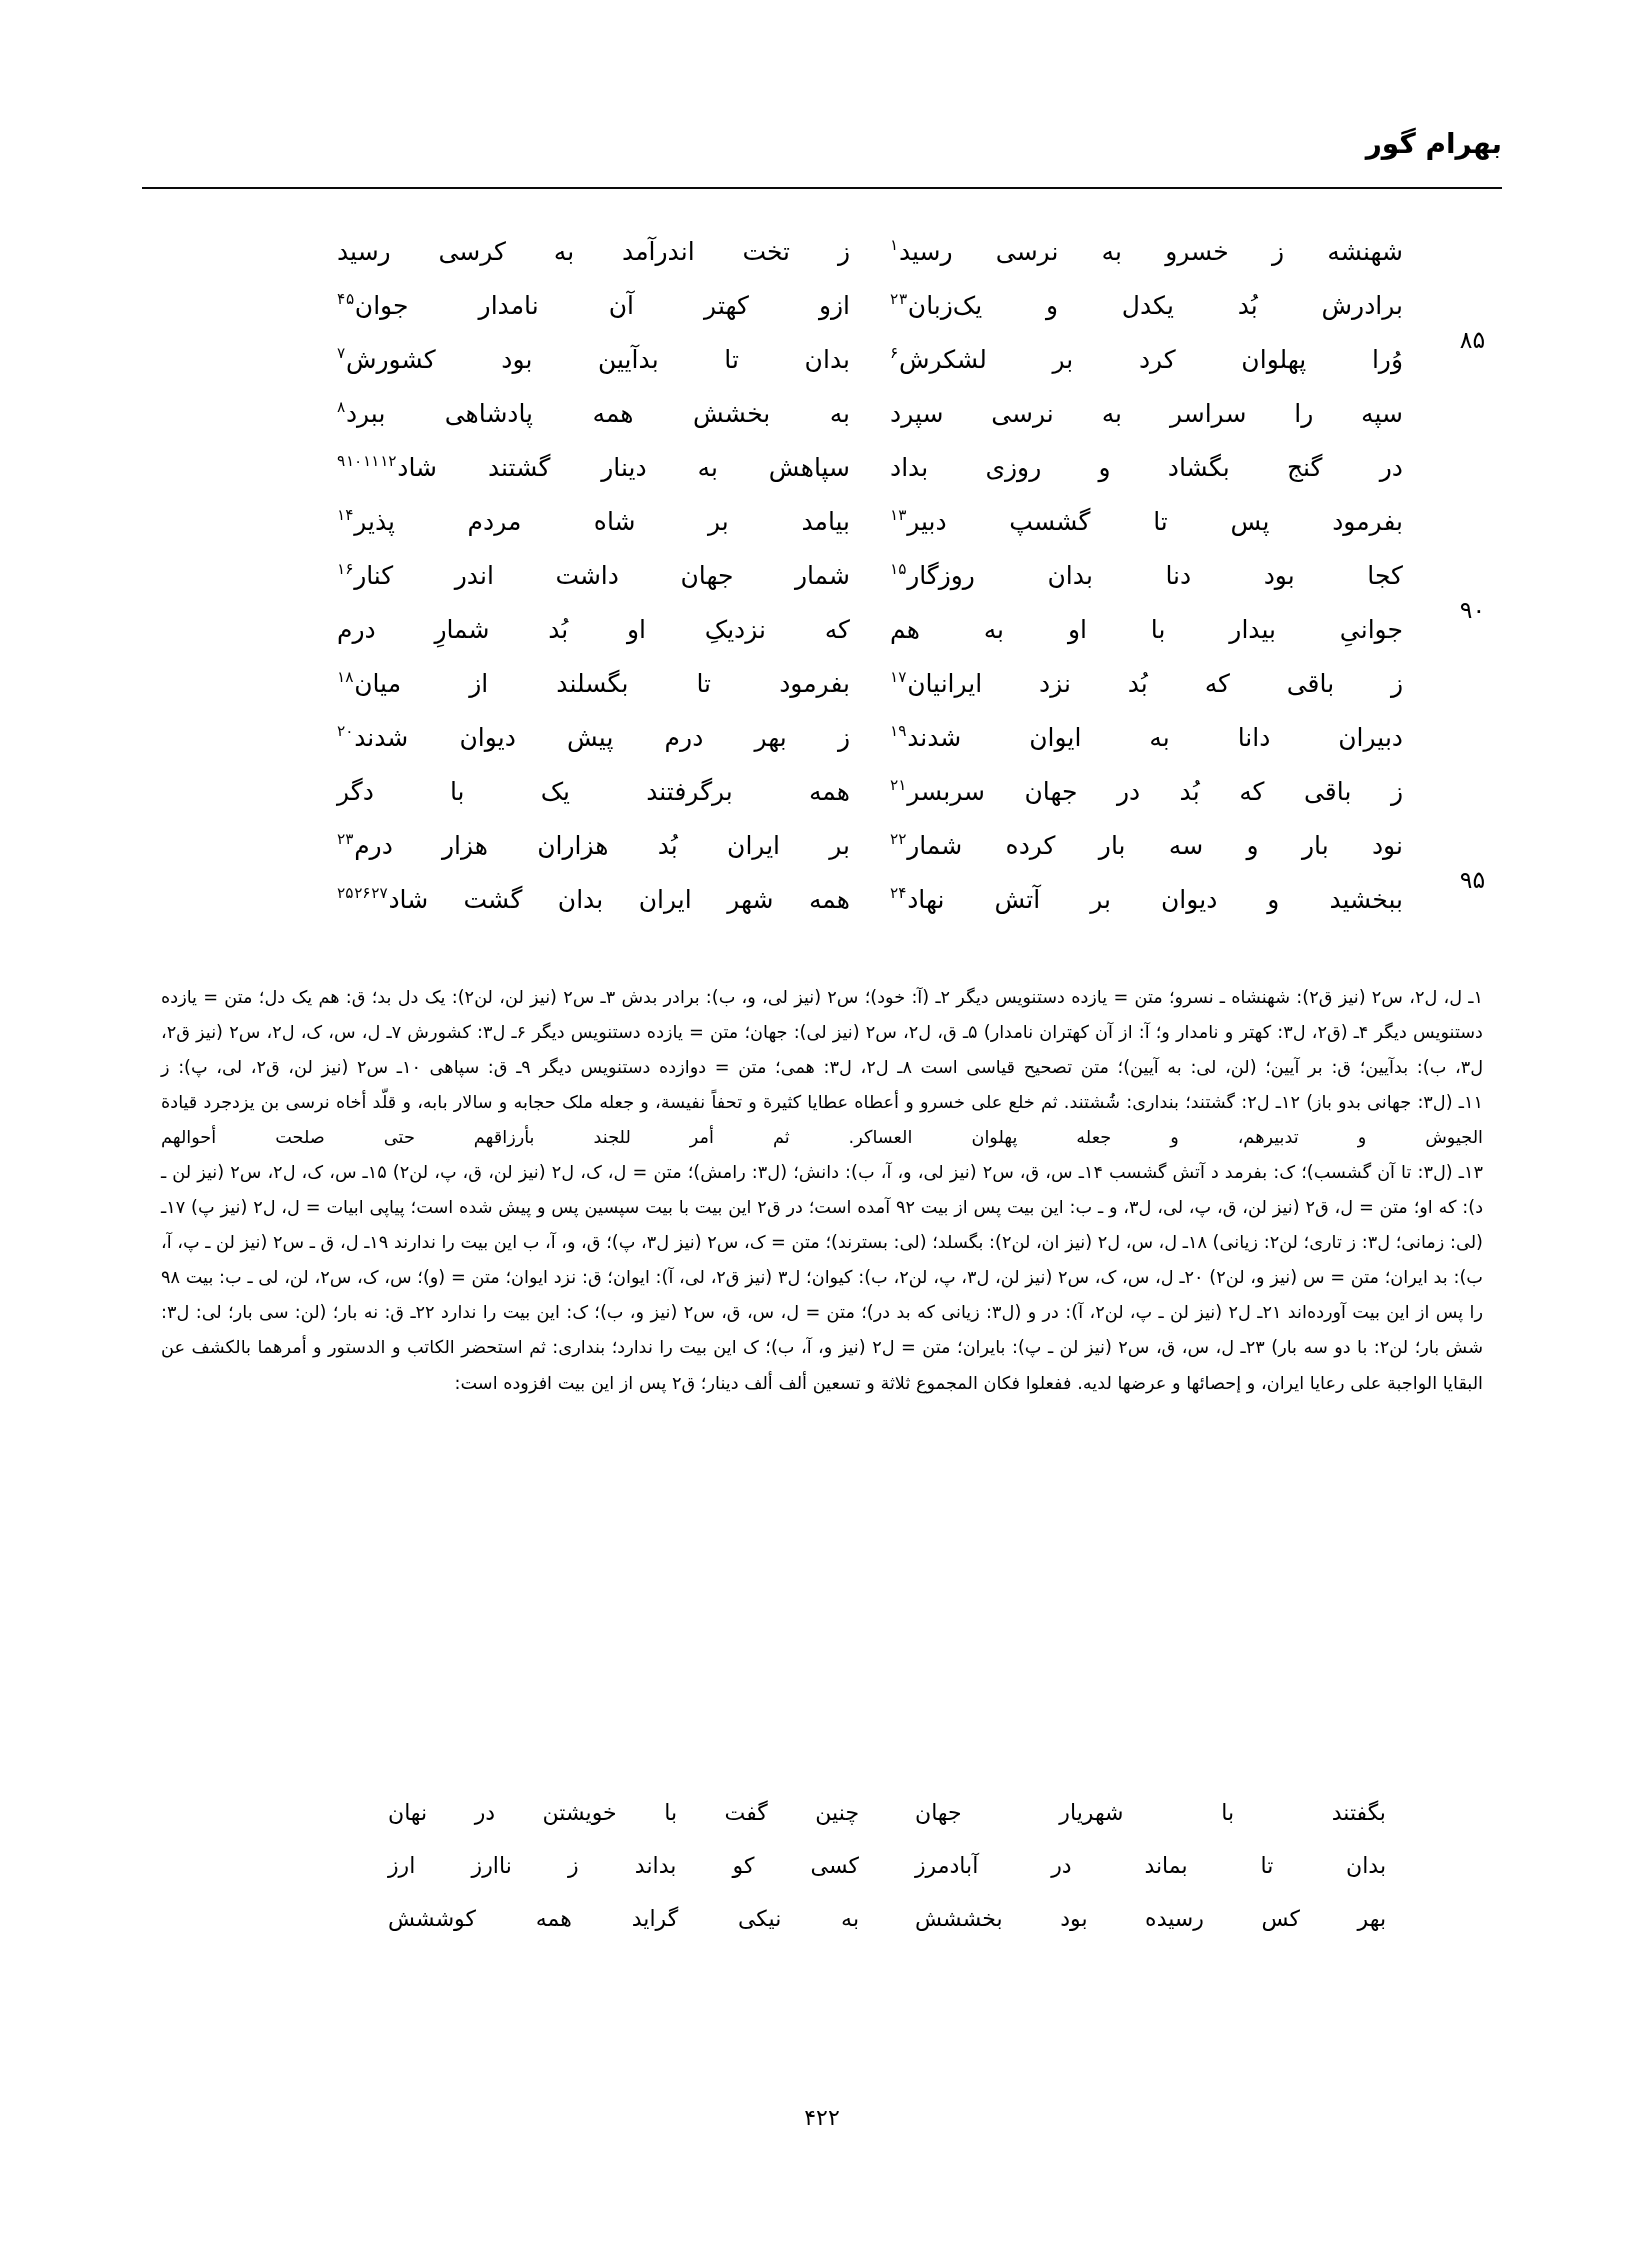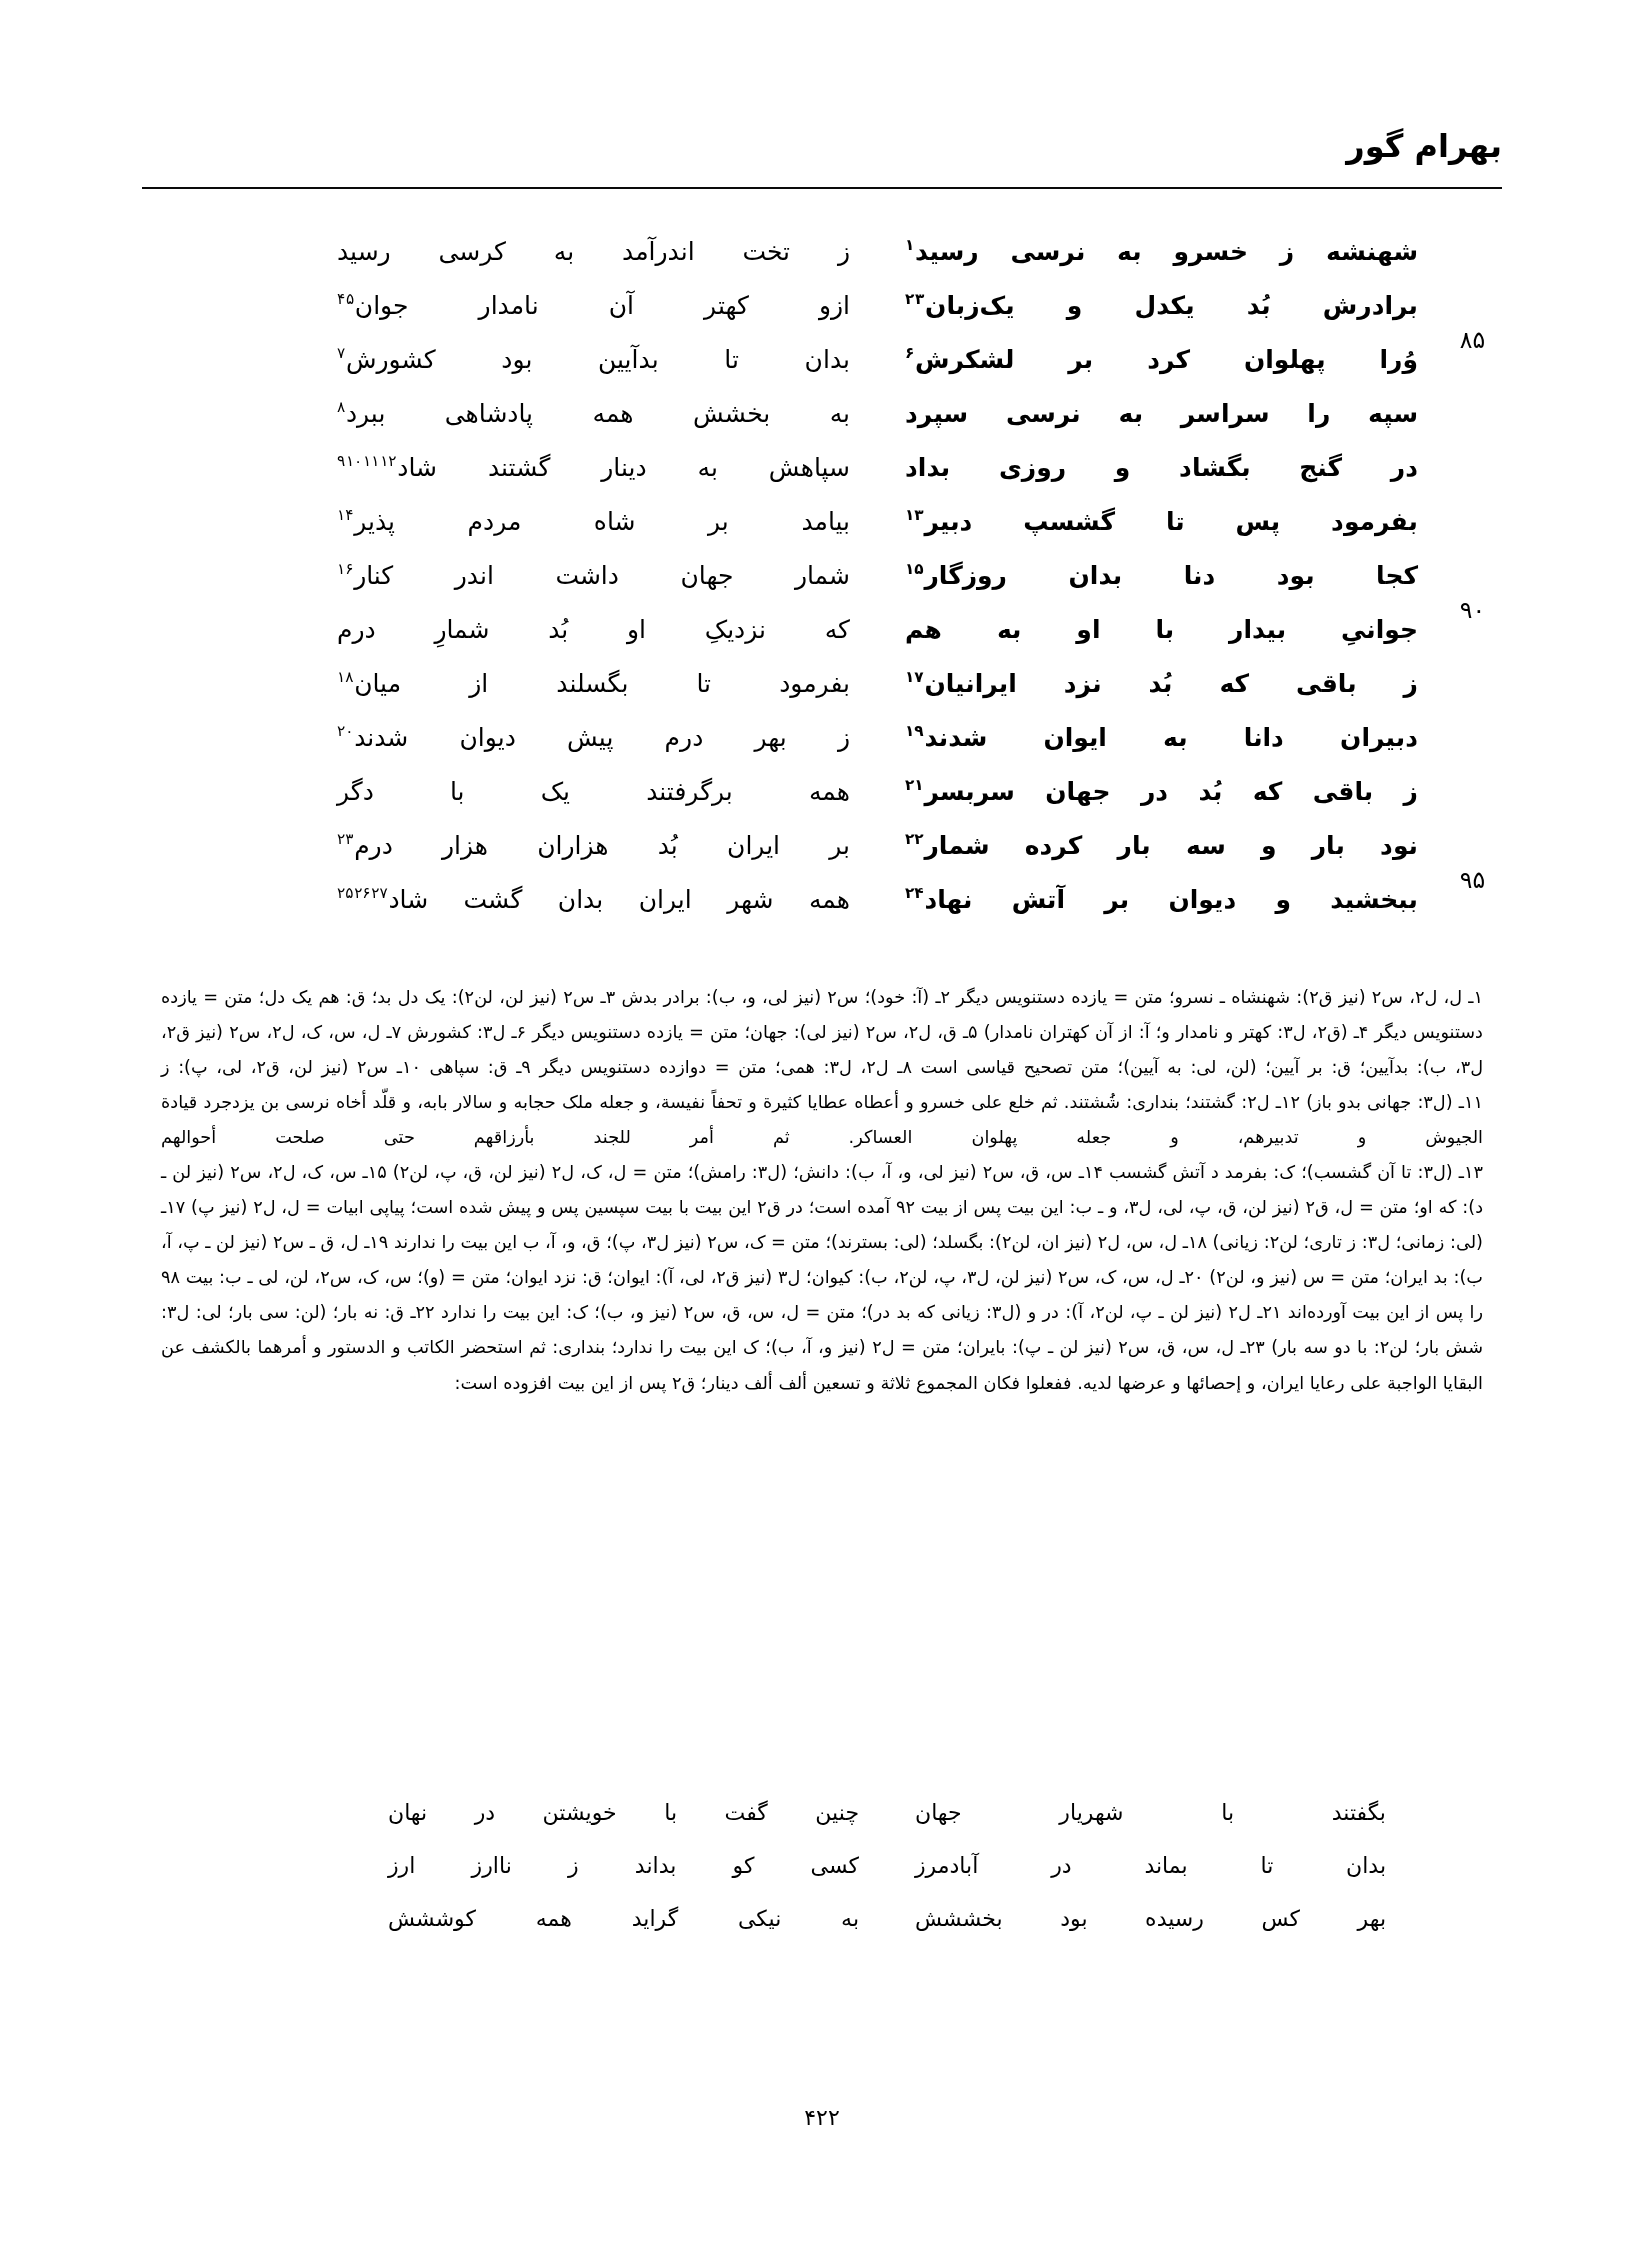--- a/index.html
+++ b/index.html
@@ -28,21 +28,21 @@
     position: absolute;
     top: 129px;
     right: 142px;
     left: 142px;
     height: 76px;
   }
   .runhead-title {
     position: absolute;
     right: 0;
     top: 0;
-    font-size: 32px;
+    font-size: 28px;
     font-weight: bold;
     letter-spacing: 0.3px;
     line-height: 1.1;
     white-space: nowrap;
   }
   .runhead-rule {
     position: absolute;
     right: 0;
     left: 0;
     top: 58px;
@@ -75,25 +75,24 @@
     margin-top: 32px;
   }
   .hemistich {
     font-size: 25px;
     line-height: 1.0;
     white-space: nowrap;
     position: absolute;
     top: 9.7px;
   }
   .hemistich.first {
-    right: 84px;
+    right: 99px;
     width: 513px;
     text-align: justify;
     text-align-last: justify;
-    font-weight: bold;
   }
   .hemistich.second {
     right: 652px;
     width: 513px;
     text-align: justify;
     text-align-last: justify;
   }
   .hemistich span.word { display: inline-block; }
   sup.fnref {
     font-size: 15.3px;

